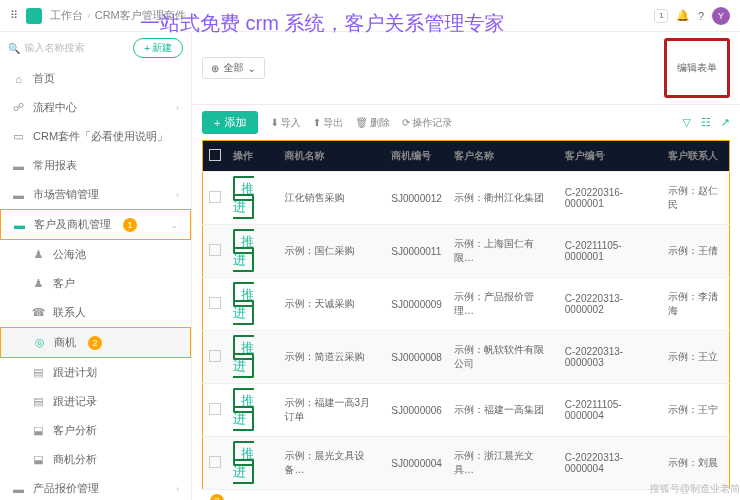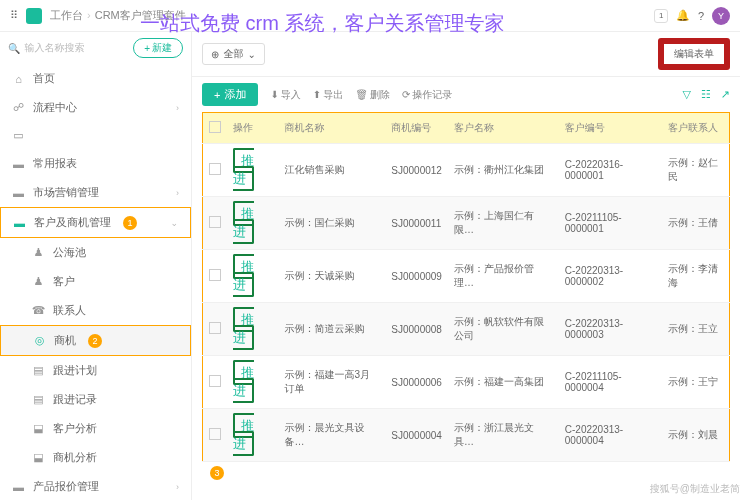--- a/index.html
+++ b/index.html
@@ -22,29 +22,29 @@
 .nav-item.active{background:#f5f5f5}
 .nav-item.hl{border:1px solid orange}
 .nav-ic{width:13px;height:13px;display:flex;align-items:center;justify-content:center;color:#999}
 .nav-item.open .nav-ic{color:#1abc9c}
 .nav-item.active .nav-ic{color:#1abc9c}
 .chev{margin-left:auto;color:#bbb;font-size:9px}
 .num-badge{width:14px;height:14px;border-radius:50%;background:orange;color:#fff;font-size:9px;display:flex;align-items:center;justify-content:center;margin-left:4px}
 .content{flex:1;display:flex;flex-direction:column}
 .toolbar{display:flex;align-items:center;padding:6px 10px;gap:8px;border-bottom:1px solid #eee}
 .filter-btn{display:flex;align-items:center;gap:4px;border:1px solid #ddd;border-radius:3px;padding:3px 8px;font-size:10px}
-.btn-edit{border:6px solid #b91c1c;border-radius:3px;padding:3px 10px;font-size:10px}
+.btn-edit{border:3px solid #b91c1c;border-radius:3px;padding:20px 10px;font-size:10px}
 .actions{display:flex;align-items:center;padding:6px 10px;gap:12px}
 .btn-add{background:#1abc9c;color:#fff;border-radius:3px;padding:4px 12px;font-size:11px;display:flex;align-items:center;gap:4px}
 .act-link{color:#888;font-size:10px;display:flex;align-items:center;gap:2px}
 .act-icons{margin-left:auto;display:flex;gap:10px;color:#1abc9c}
 .table-wrap{padding:0 10px;flex:1;overflow:auto}
 .tbl{width:100%;border:1px solid orange;border-collapse:collapse;font-size:10px}
 .tbl th,.tbl td{border-bottom:1px solid #f0f0f0;padding:8px 6px;text-align:left;color:#666}
-.tbl th{background:#fef9c3;font-weight:normal;color:#888}
+.tbl th{background:#0f172a;font-weight:bold;color:#888}
 .tbl tr.alt{background:#f9f9f9}
 .chk{width:12px;height:12px;border:1px solid #ccc;display:inline-block}
 .btn-push{border:2px solid #15803d;color:#1abc9c;border-radius:2px;padding:3px 6px;font-size:13px}
 .foot-badge{text-align:center;padding:4px}
 .watermark{position:absolute;bottom:4px;right:0;color:#bbb;font-size:10px}
 </style>
 </head>
 <body>
 
 <div class="overlay-title">一站式免费 crm 系统，客户关系管理专家</div>
@@ -75,20 +75,21 @@
         <span class="nav-ic">⌂</span>
         <span>首页</span>
       </div>
   <div class="nav-item">
         <span class="nav-ic">☍</span>
         <span>流程中心</span>
         <span class="chev">›</span>
       </div>
   <div class="nav-item">
         <span class="nav-ic">▭</span>
+        <span>CRM套件「必看使用说明」</span>
       </div>
   <div class="nav-item">
         <span class="nav-ic">▬</span>
         <span>常用报表</span>
       </div>
   <div class="nav-item">
         <span class="nav-ic">▬</span>
         <span>市场营销管理</span>
         <span class="chev">›</span>
       </div>

